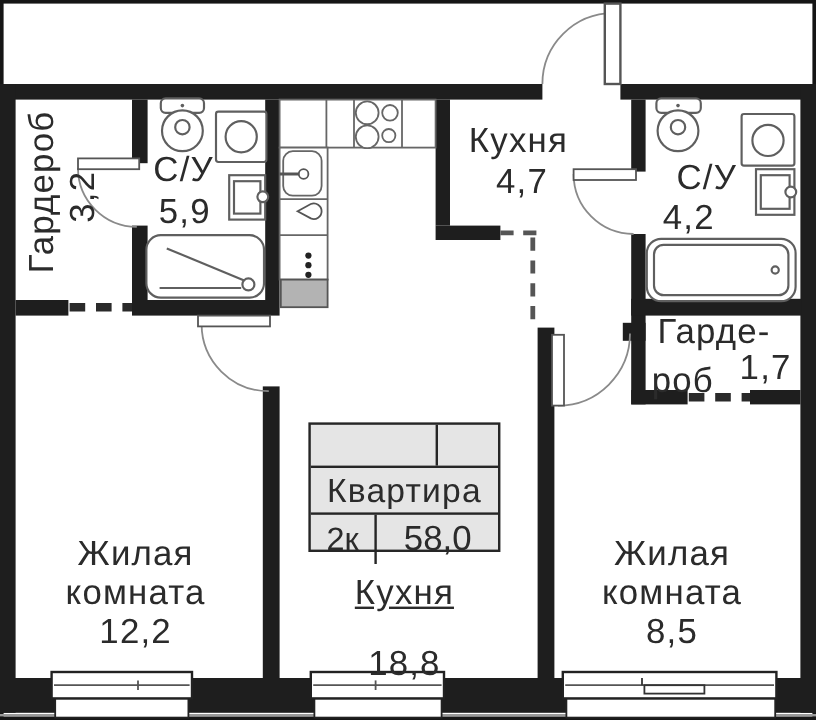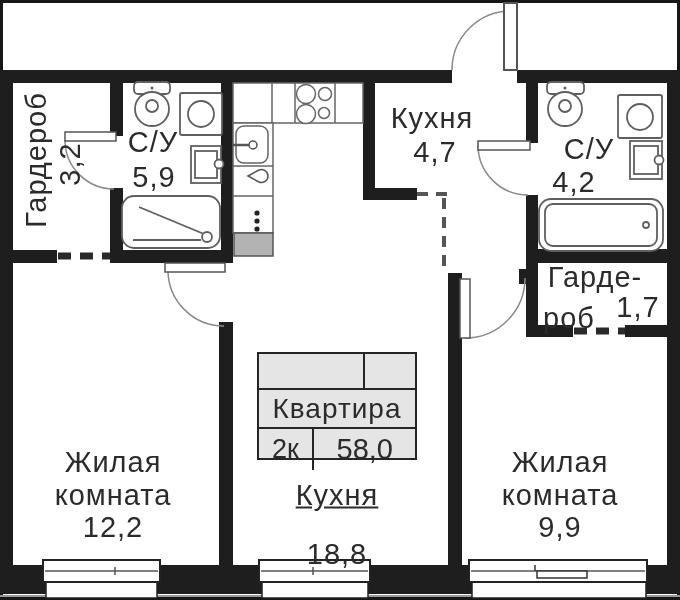--- a/index.html
+++ b/index.html
@@ -221,21 +221,21 @@
 
   <div class="lbl" style="left:113px;top:462px;">Жилая</div>
   <div class="lbl" style="left:113px;top:495px;">комната</div>
   <div class="lbl" style="left:113px;top:527px;">12,2</div>
 
   <div class="lbl" style="left:337px;top:495px;text-decoration:underline;">Кухня</div>
   <div class="lbl" style="left:337px;top:554px;">18,8</div>
 
   <div class="lbl" style="left:560px;top:462px;">Жилая</div>
   <div class="lbl" style="left:560px;top:495px;">комната</div>
-  <div class="lbl" style="left:560px;top:527px;">9,9</div>
+  <div class="lbl" style="left:560px;top:527px;">8,5</div>
 
   <div class="stamp">
     <div class="s-r1">
       <div class="s-div"></div>
     </div>
     <div class="s-r2">Квартира</div>
     <div class="s-r3">
       <div class="s-c1">2к</div>
       <div class="s-c2">58,0</div>
     </div>

